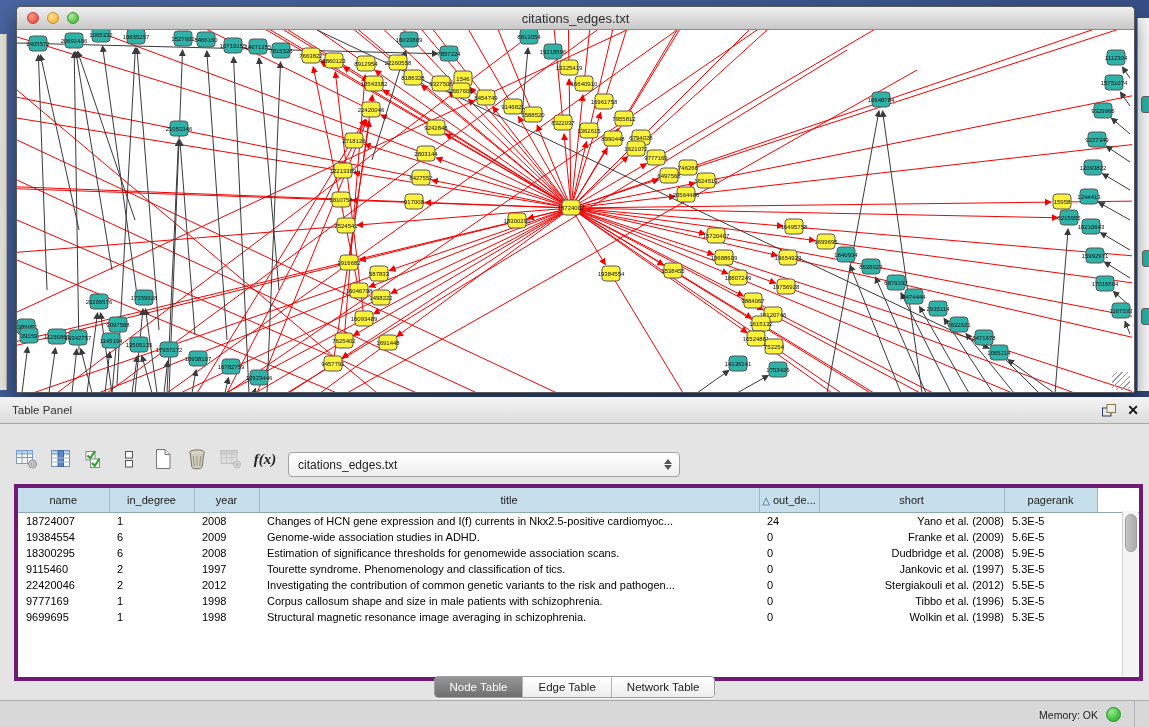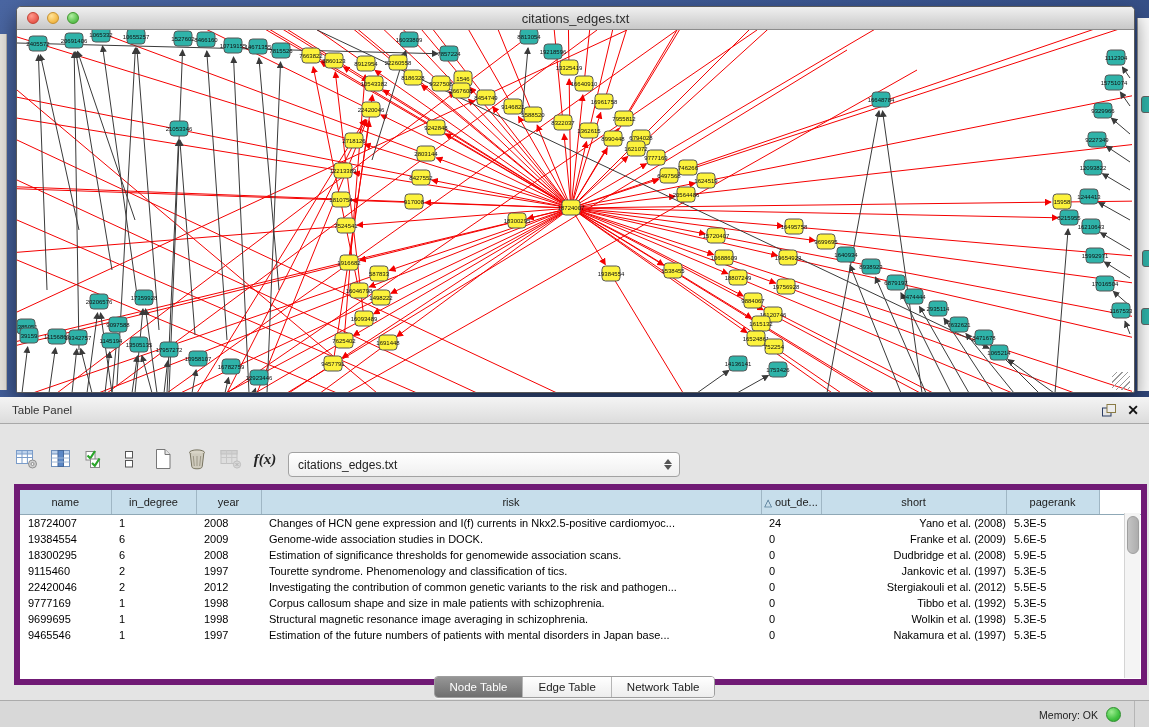--- a/index.html
+++ b/index.html
@@ -42,21 +42,21 @@
   .fx{font-family:"Liberation Serif",serif;font-style:italic;font-size:15px;color:#222;font-weight:bold}
   #table-select{position:absolute;left:288px;top:55px;width:390px;height:23px;border:1px solid #A2A2A2;border-radius:4px;
                 background:linear-gradient(#FFFFFF,#EFEFEF);display:flex;align-items:center;font-size:12px;color:#222;
                 box-shadow:inset 0 1px 0 #fff}
   #table-select .sel-label{margin-left:9px;flex:1}
   #table-select .stepper{width:18px;display:flex;flex-direction:column;align-items:center;justify-content:center;gap:1px;margin-right:2px}
   .stepper i{width:0;height:0;border-left:4px solid transparent;border-right:4px solid transparent}
   .stepper .up{border-bottom:5px solid #555}
   .stepper .dn{border-top:5px solid #555}
 
-  #table-box{position:absolute;left:14px;top:87px;width:1121px;height:189px;background:#fff;border:6px solid #701a75;overflow:hidden}
+  #table-box{position:absolute;left:14px;top:87px;width:1121px;height:189px;background:#fff;border:4px solid #701a75;overflow:hidden}
   #grid{border-collapse:collapse;table-layout:fixed;width:1121px;font-size:11px;color:#000}
   #grid th{height:22px;background:#C7DEEB;border-right:1px solid #9FB6C4;border-bottom:1px solid #8FA8B6;
            font-weight:normal;font-size:11px;color:#1B1B1B;text-align:center;overflow:hidden;white-space:nowrap}
   #grid th.filler{background:#fff;border-right:none}
   #grid td{height:16px;padding:0 0 0 8px;border:none;overflow:hidden;white-space:nowrap;text-overflow:clip}
   #grid td.c-short{text-align:right;padding:0}
   .sort-tri{color:#2C5777;font-size:10px;margin-right:3px}
   #vscroll{position:absolute;right:1px;top:23px;width:15px;height:165px;background:#F4F4F4;border-left:1px solid #D4D4D4}
   #vscroll .thumb{position:absolute;left:2px;top:3px;width:10px;height:36px;border-radius:6px;
                   background:linear-gradient(90deg,#C4C4C4,#ADADAD);border:1px solid #9E9E9E}
@@ -838,21 +838,21 @@
           <col style="width: 60px;">
           <col style="width: 185px;">
           <col style="width: 93px;">
           <col style="width: 42px;">
         </colgroup>
       <thead>
           <tr id="grid-head">
             <th>name</th>
             <th>in_degree</th>
             <th>year</th>
-            <th>risk</th>
+            <th>title</th>
             <th><span class="sort-tri">△</span>out_de...</th>
             <th>short</th>
             <th>pagerank</th>
             <th class="filler"></th>
           </tr>
         </thead>
       <tbody id="grid-body">
           <tr>
             <td class="c-name">18724007</td>
             <td class="c-indeg">1</td>
@@ -860,21 +860,21 @@
             <td class="c-title">Changes of HCN gene expression and I(f) currents in Nkx2.5-positive cardiomyoc...</td>
             <td class="c-out">24</td>
             <td class="c-short">Yano et al. (2008)</td>
             <td class="c-pr">5.3E-5</td>
             <td></td>
           </tr>
           <tr>
             <td class="c-name">19384554</td>
             <td class="c-indeg">6</td>
             <td class="c-year">2009</td>
-            <td class="c-title">Genome-wide association studies in DOCK.</td>
+            <td class="c-title">Genome-wide association studies in ADHD.</td>
             <td class="c-out">0</td>
             <td class="c-short">Franke et al. (2009)</td>
             <td class="c-pr">5.6E-5</td>
             <td></td>
           </tr>
           <tr>
             <td class="c-name">18300295</td>
             <td class="c-indeg">6</td>
             <td class="c-year">2008</td>
             <td class="c-title">Estimation of significance thresholds for genomewide association scans.</td>
@@ -902,44 +902,34 @@
             <td class="c-short">Stergiakouli et al. (2012)</td>
             <td class="c-pr">5.5E-5</td>
             <td></td>
           </tr>
           <tr>
             <td class="c-name">9777169</td>
             <td class="c-indeg">1</td>
             <td class="c-year">1998</td>
             <td class="c-title">Corpus callosum shape and size in male patients with schizophrenia.</td>
             <td class="c-out">0</td>
-            <td class="c-short">Tibbo et al. (1992)</td>
+            <td class="c-short">Tibbo et al. (1996)</td>
             <td class="c-pr">5.3E-5</td>
             <td></td>
           </tr>
           <tr>
             <td class="c-name">9699695</td>
             <td class="c-indeg">1</td>
             <td class="c-year">1998</td>
             <td class="c-title">Structural magnetic resonance image averaging in schizophrenia.</td>
             <td class="c-out">0</td>
             <td class="c-short">Wolkin et al. (1998)</td>
             <td class="c-pr">5.3E-5</td>
             <td></td>
           </tr>
-          <tr>
-            <td class="c-name">9465546</td>
-            <td class="c-indeg">1</td>
-            <td class="c-year">1997</td>
-            <td class="c-title">Estimation of the future numbers of patients with mental disorders in Japan base...</td>
-            <td class="c-out">0</td>
-            <td class="c-short">Nakamura et al. (1997)</td>
-            <td class="c-pr">5.3E-5</td>
-            <td></td>
-          </tr>
         </tbody>
     </table>
     <div id="vscroll">
       <div class="thumb"></div>
     </div>
   </div>
 
   <div id="statusbar">
     <span class="mem">Memory: OK</span>
     <span class="mem-dot"></span>

